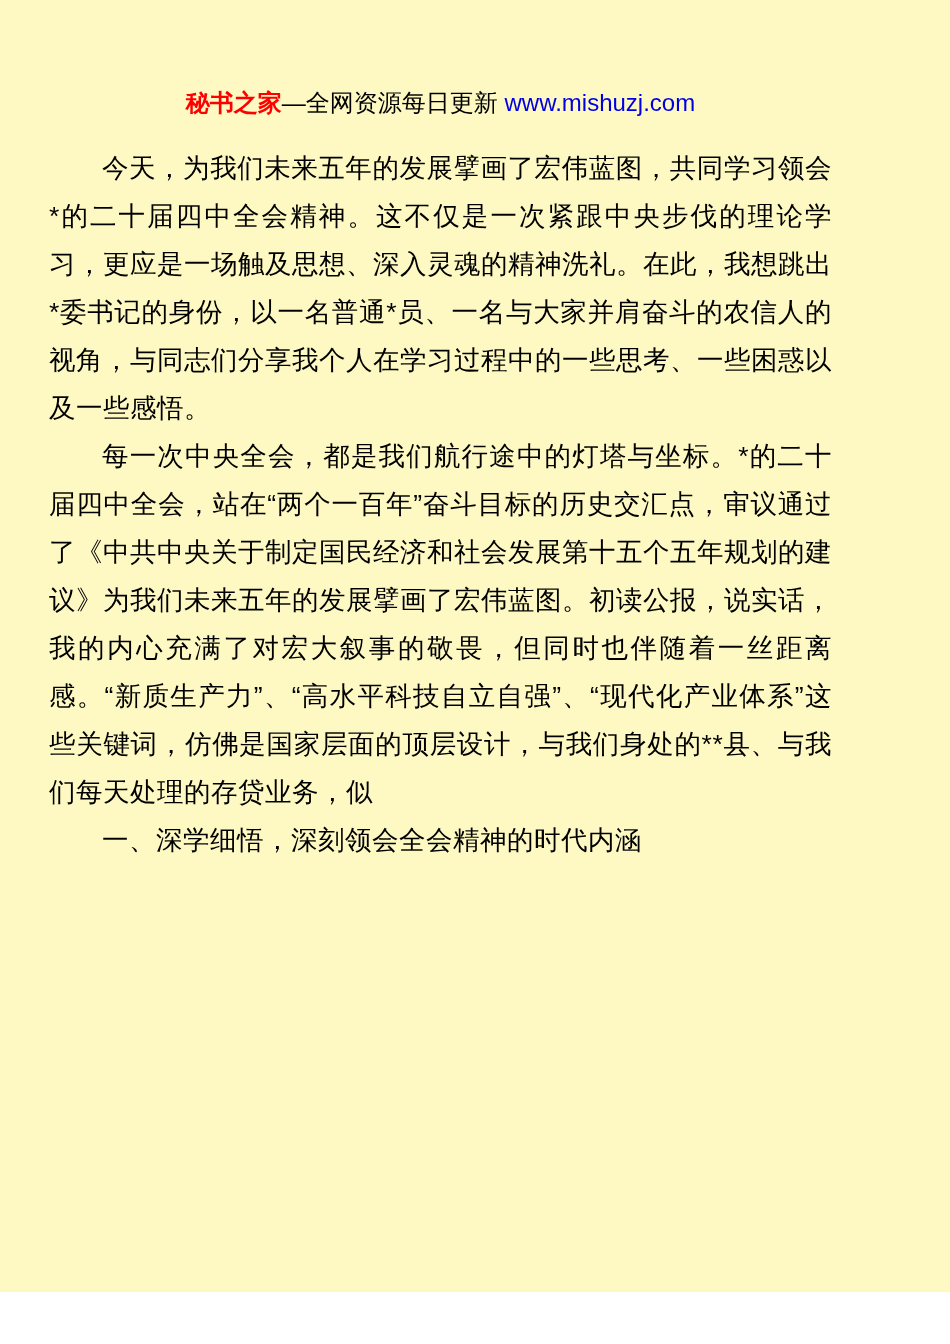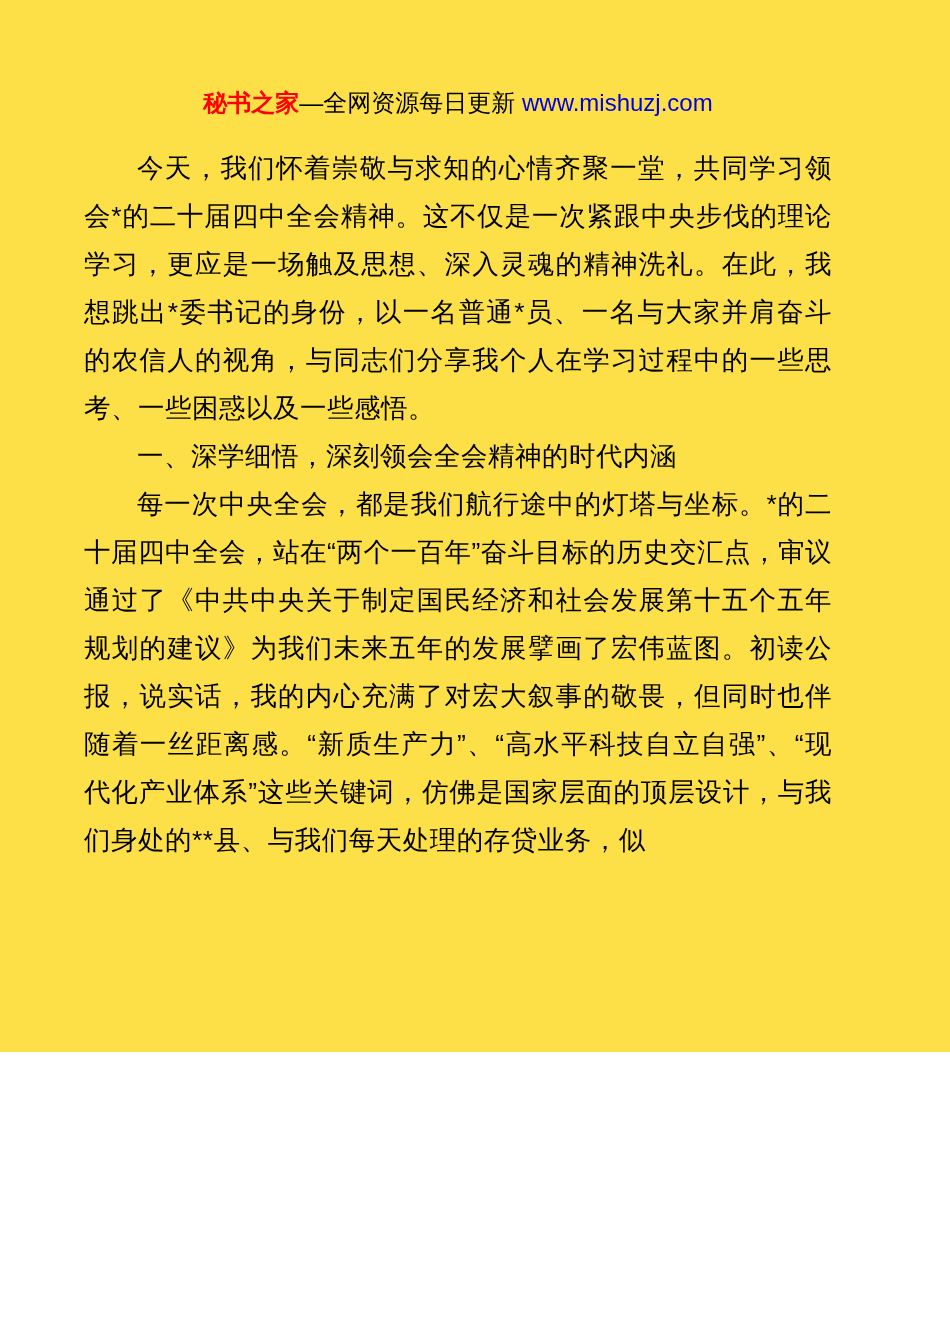--- a/index.html
+++ b/index.html
@@ -10,23 +10,23 @@
   body {
     width: 950px;
     height: 1344px;
     font-family: "Liberation Sans", "DejaVu Sans", sans-serif;
     color: #000000;
     overflow: hidden;
   }
   .page {
     box-sizing: border-box;
     width: 950px;
-    height: 1052px;
-    padding: 88px 118px 0 84px;
-    background: #fde047;
+    height: 1292px;
+    padding: 88px 118px 0 49px;
+    background: #fef9c3;
   }
   .site-header {
     text-align: center;
     font-size: 24px;
     line-height: 30px;
     white-space: nowrap;
   }
   .site-header .brand {
     color: #ff0000;
     font-weight: bold;
@@ -65,18 +65,18 @@
 <body>
 
 <div class="page">
 
   <div class="site-header">
     <span class="brand">秘书之家</span><span class="tagline">—全网资源每日更新 </span><a class="url">www.mishuzj.com</a>
   </div>
 
 
   <div class="doc-body">
-    <p class="indent">今天，我们怀着崇敬与求知的心情齐聚一堂，共同学习领会*的二十届四中全会精神。这不仅是一次紧跟中央步伐的理论学习，更应是一场触及思想、深入灵魂的精神洗礼。在此，我想跳出*委书记的身份，以一名普通*员、一名与大家并肩奋斗的农信人的视角，与同志们分享我个人在学习过程中的一些思考、一些困惑以及一些感悟。</p>
+    <p class="indent">今天，为我们未来五年的发展擘画了宏伟蓝图，共同学习领会*的二十届四中全会精神。这不仅是一次紧跟中央步伐的理论学习，更应是一场触及思想、深入灵魂的精神洗礼。在此，我想跳出*委书记的身份，以一名普通*员、一名与大家并肩奋斗的农信人的视角，与同志们分享我个人在学习过程中的一些思考、一些困惑以及一些感悟。</p>
+    <p class="indent">每一次中央全会，都是我们航行途中的灯塔与坐标。*的二十届四中全会，站在“两个一百年”奋斗目标的历史交汇点，审议通过了《中共中央关于制定国民经济和社会发展第十五个五年规划的建议》为我们未来五年的发展擘画了宏伟蓝图。初读公报，说实话，我的内心充满了对宏大叙事的敬畏，但同时也伴随着一丝距离感。“新质生产力”、“高水平科技自立自强”、“现代化产业体系”这些关键词，仿佛是国家层面的顶层设计，与我们身处的**县、与我们每天处理的存贷业务，似</p>
     <p class="indent">一、深学细悟，深刻领会全会精神的时代内涵</p>
-    <p class="indent">每一次中央全会，都是我们航行途中的灯塔与坐标。*的二十届四中全会，站在“两个一百年”奋斗目标的历史交汇点，审议通过了《中共中央关于制定国民经济和社会发展第十五个五年规划的建议》为我们未来五年的发展擘画了宏伟蓝图。初读公报，说实话，我的内心充满了对宏大叙事的敬畏，但同时也伴随着一丝距离感。“新质生产力”、“高水平科技自立自强”、“现代化产业体系”这些关键词，仿佛是国家层面的顶层设计，与我们身处的**县、与我们每天处理的存贷业务，似</p>
   </div>
 
 </div>
 
 </body></html>

